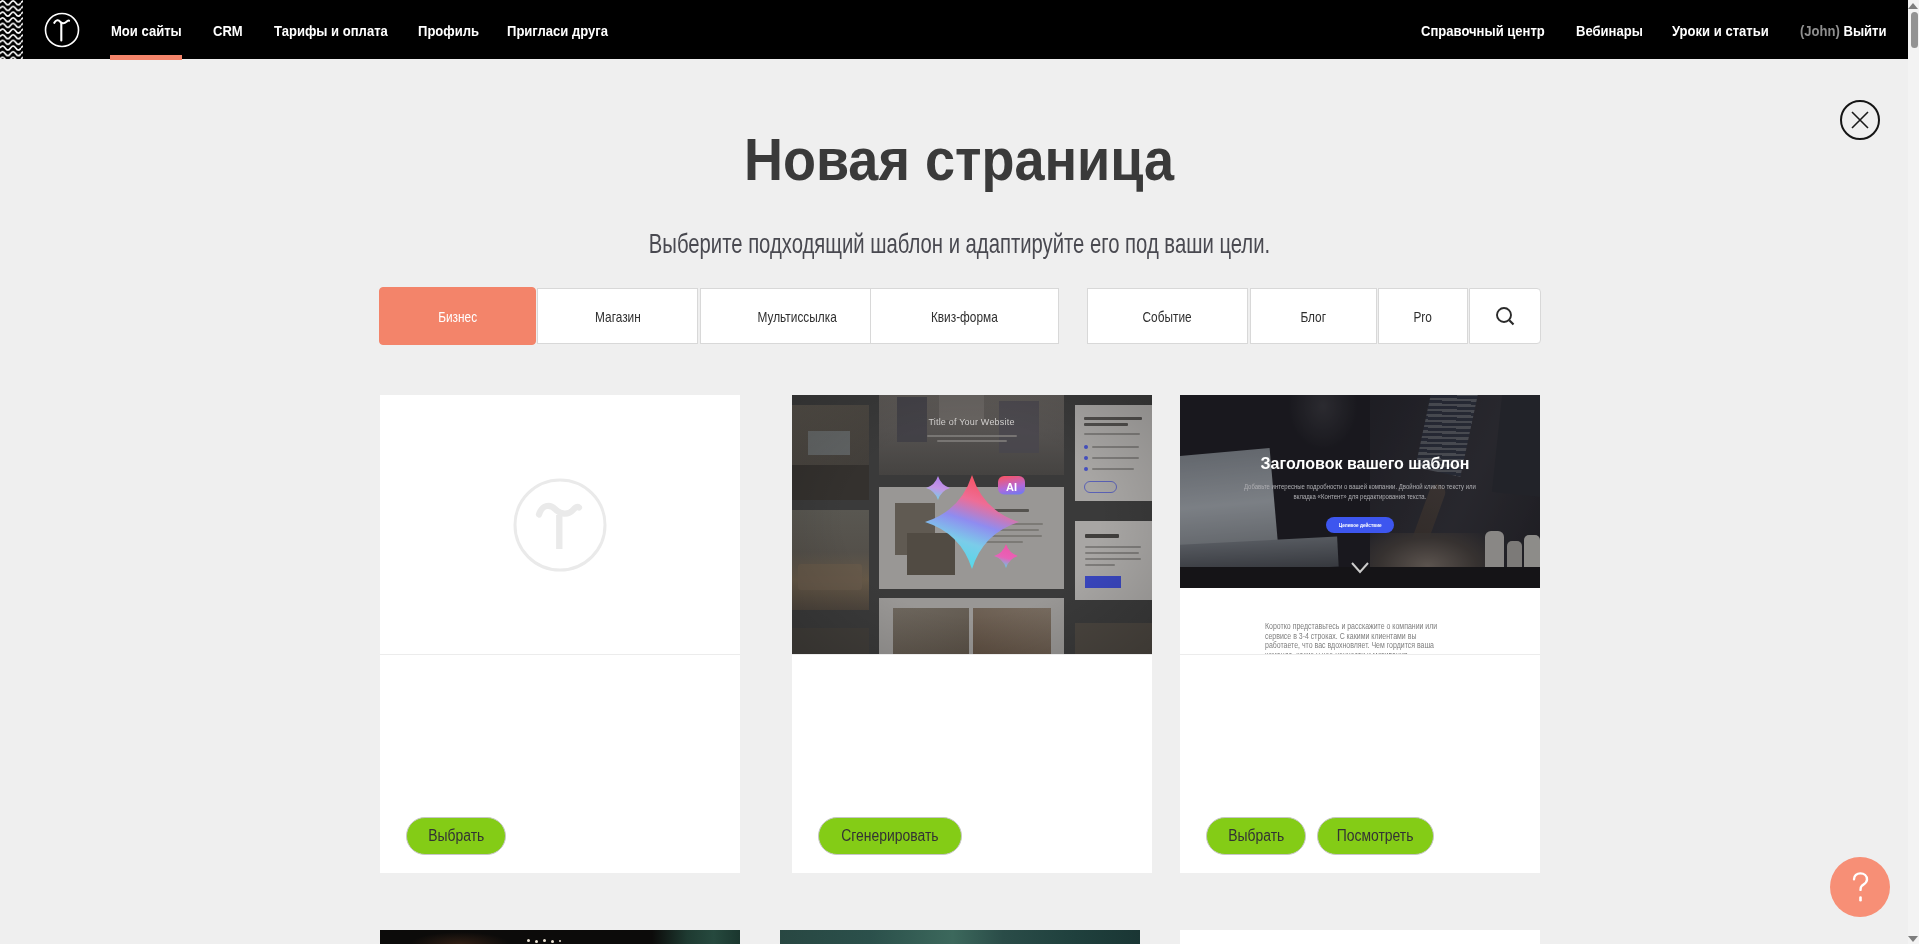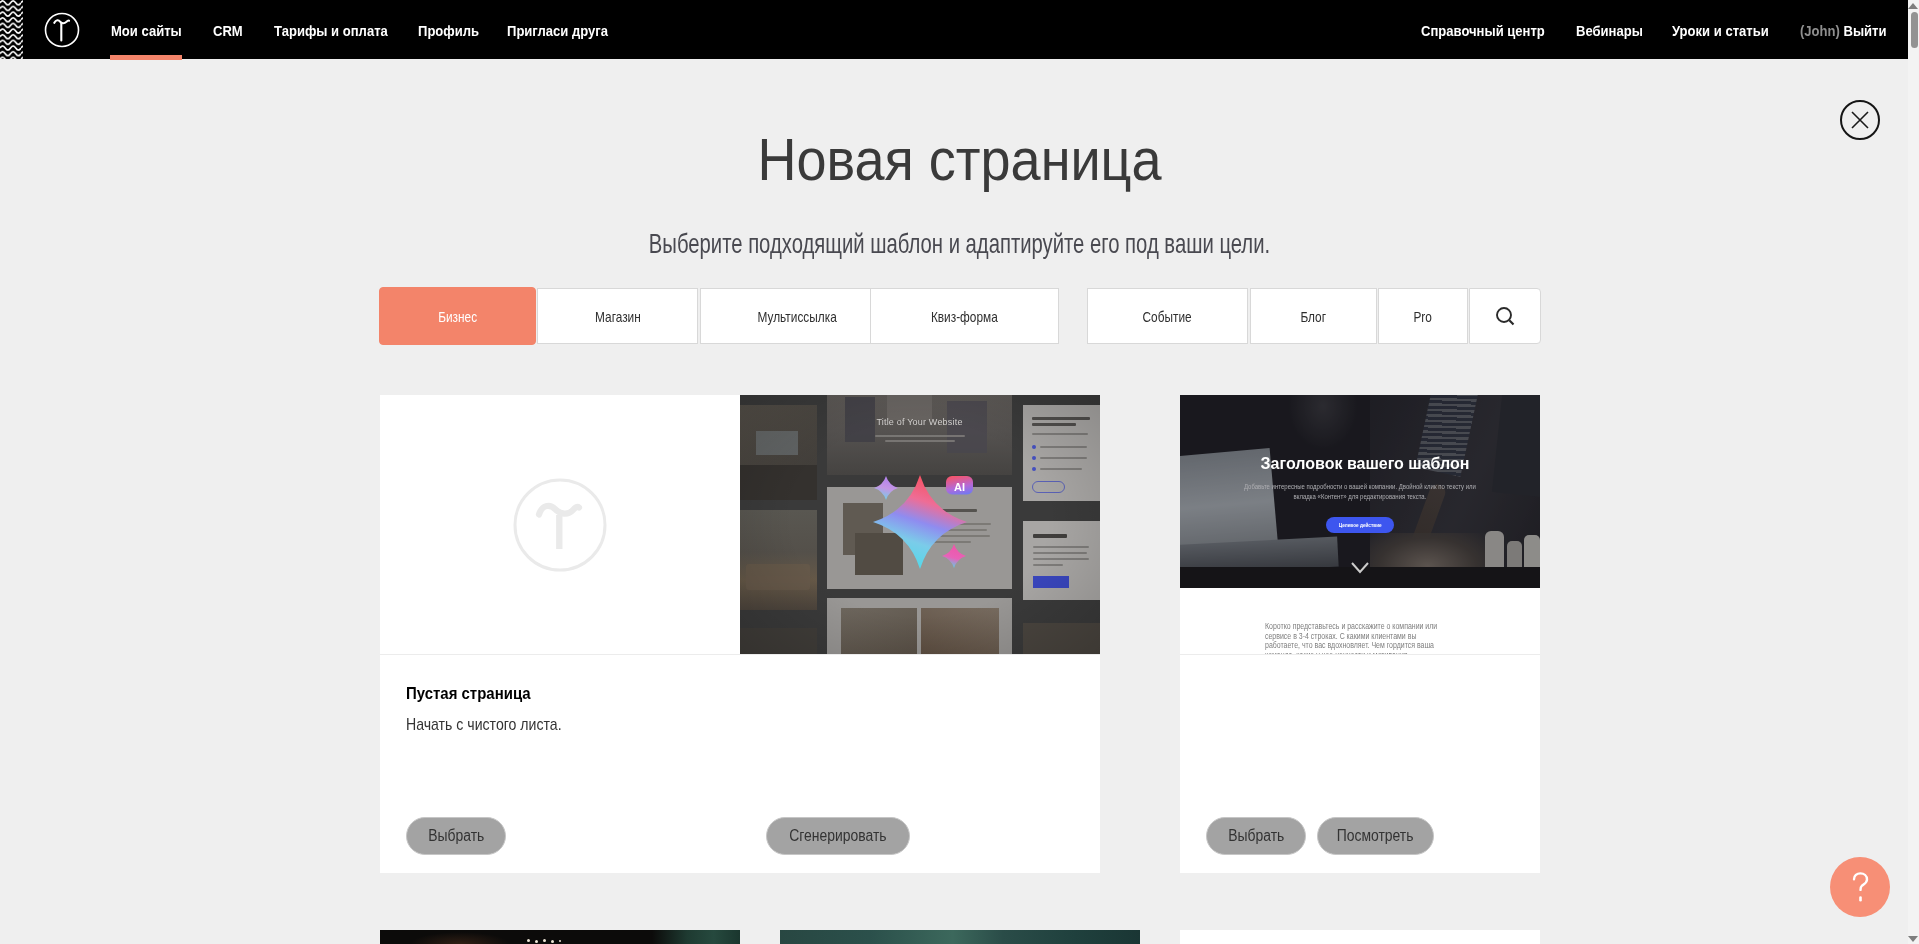--- a/index.html
+++ b/index.html
@@ -18,39 +18,39 @@
 .sbar { position:absolute; right:0; top:0; width:11px; height:944px; background:#f3f3f3; }
 .sbar .thumb { position:absolute; right:1px; top:12px; width:7px; height:36px; border-radius:4px; background:#939393; }
 .sbar .up { position:absolute; top:3px; left:0px; width:0; height:0; border-left:5px solid transparent; border-right:5px solid transparent; border-bottom:6px solid #7e7e7e; }
 .sbar .down { position:absolute; bottom:2px; left:0px; width:0; height:0; border-left:5px solid transparent; border-right:5px solid transparent; border-top:6px solid #7e7e7e; }
 
 
 .closebtn { position:absolute; left:1840px; top:100px; width:40px; height:40px; border:2px solid #151515; border-radius:50%; }
 .closebtn svg { position:absolute; left:9px; top:9px; }
 
 
-h1 { position:absolute; top:125px; left:0; width:1919px; text-align:center; font-weight:normal; font-size:60px; color:#3a3a3a; }
+h1 { position:absolute; top:125px; left:0; width:1919px; text-align:center; font-weight:bold; font-size:60px; color:#3a3a3a; }
 h1 span { display:inline-block; transform:scaleX(0.90); transform-origin:center; }
 .subtitle { position:absolute; top:228px; left:0; width:1919px; text-align:center; font-size:27.5px; color:#494950; }
 .subtitle span { display:inline-block; transform:scaleX(0.737); transform-origin:center; }
 
 
 .tabs { position:absolute; left:379px; top:288px; }
 .tab { position:absolute; top:0; height:56px; background:#fff; border:1px solid #d8d8d8; color:#2e2e2e; font-size:15px; display:flex; align-items:center; justify-content:center; }
 .tab span { display:inline-block; transform:scaleX(0.79); transform-origin:center; white-space:nowrap; }
 .tab.active { background:#f3846a; border-color:#f3846a; color:#fff; border-radius:4px; top:-1px; height:58px; }
 
 
 .card { position:absolute; top:395px; width:360px; height:478px; background:#fff; }
 .card .img { position:absolute; left:0; top:0; width:360px; height:260px; overflow:hidden; border-bottom:1px solid #ececec; }
 .cbody { position:absolute; left:26px; top:283px; right:20px; }
 .cbody h3 { margin-top:6px; font-size:17px; font-weight:bold; color:#000; transform:scaleX(0.88); transform-origin:left center; white-space:nowrap; }
 .cbody p { font-size:17px; color:#333; margin-top:10px; line-height:21px; transform:scaleX(0.83); transform-origin:left top; white-space:nowrap; }
 .btnrow { position:absolute; left:26px; bottom:18px; display:flex; gap:11px; }
-.btn { height:38px; border:1px solid #c6c6c6; border-radius:19px; background:#a3a3a3; display:flex; align-items:center; justify-content:center; font-size:16px; color:#333; white-space:nowrap; }
+.btn { height:38px; border:1px solid #c6c6c6; border-radius:19px; background:#84cc16; display:flex; align-items:center; justify-content:center; font-size:16px; color:#333; white-space:nowrap; }
 .btn span { display:inline-block; transform:scaleX(0.87); transform-origin:center; }
 
 
 .help { position:absolute; left:1830px; top:857px; width:60px; height:60px; border-radius:50%; background:#f78f76; color:#fff; font-size:31px; font-weight:normal; display:flex; align-items:center; justify-content:center; }
 
 
 .stub { position:absolute; top:930px; width:360px; height:14px; }
 
 
 .cimg2 { background:#3a3a3a; }
@@ -134,32 +134,28 @@
 </div>
 
 <div class="card" style="left:380px;">
   <div class="img" style="background:#fff;">
     <svg style="position:absolute;left:133px;top:83px;" width="94" height="94" viewBox="0 0 94 94">
       <circle cx="47" cy="47" r="45" fill="none" stroke="#eaeaea" stroke-width="3"></circle>
       <path d="M26 36.5 C29 27 36.5 25.5 42 31 C47.5 36.5 55 37.5 60 32 C62.5 29.2 64.5 28.2 66 29.5" fill="none" stroke="#eaeaea" stroke-width="6.2" stroke-linecap="round"></path>
       <path d="M46.3 37 L46.3 71" stroke="#eaeaea" stroke-width="6.4" stroke-linecap="butt"></path>
     </svg>
   </div>
-  <div class="cbody">
-    <h3>Пустая страница</h3>
-    <p>Начать с чистого листа.</p>
-  </div>
   <div class="btnrow">
       <div class="btn" style="width:100px;">
         <span>Выбрать</span>
       </div>
     </div>
 </div>
 
-<div class="card" style="left:740px;padding-left:12px;">
+<div class="card" style="left:792px;padding-left:12px;">
   <div class="img cimg2">
 
     <div class="ct" style="left:0;top:10px;width:77px;height:95px;background:linear-gradient(150deg,#555049 0%,#47433e 55%,#3b3835 100%);">
       <div style="position:absolute;left:16px;top:26px;width:42px;height:24px;background:#79848a;opacity:.5;"></div>
       <div style="position:absolute;left:0;top:60px;width:77px;height:35px;background:#34312e;"></div>
     </div>
     <div class="ct" style="left:0;top:115px;width:77px;height:100px;background:linear-gradient(180deg,#595751 0%,#54504a 42%,#655847 70%,#4c443c 100%);">
       <div style="position:absolute;left:6px;top:54px;width:64px;height:26px;background:#66594a;border-radius:3px;opacity:.8;"></div>
     </div>
     <div class="ct" style="left:0;top:233px;width:77px;height:27px;background:#403d39;"></div>

